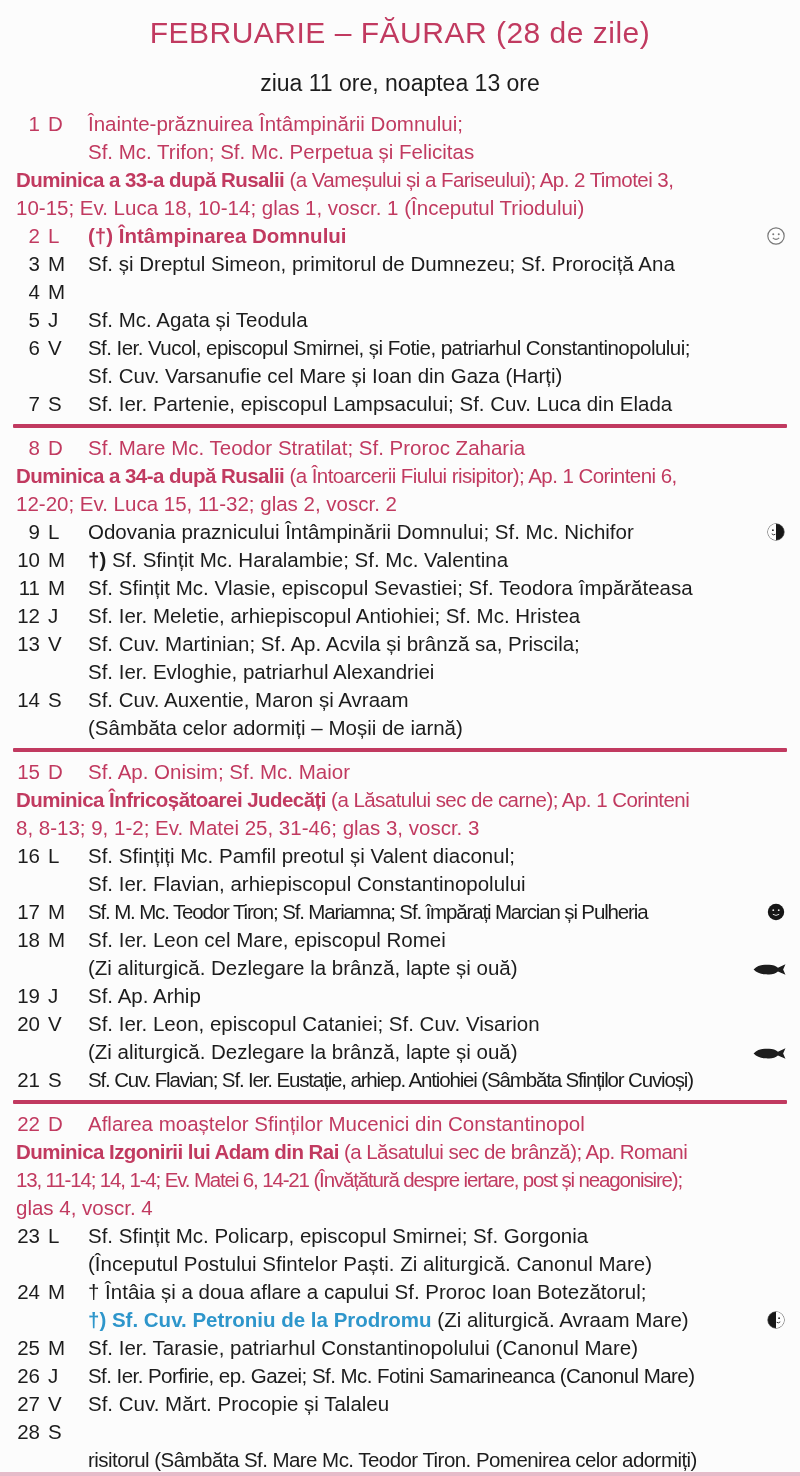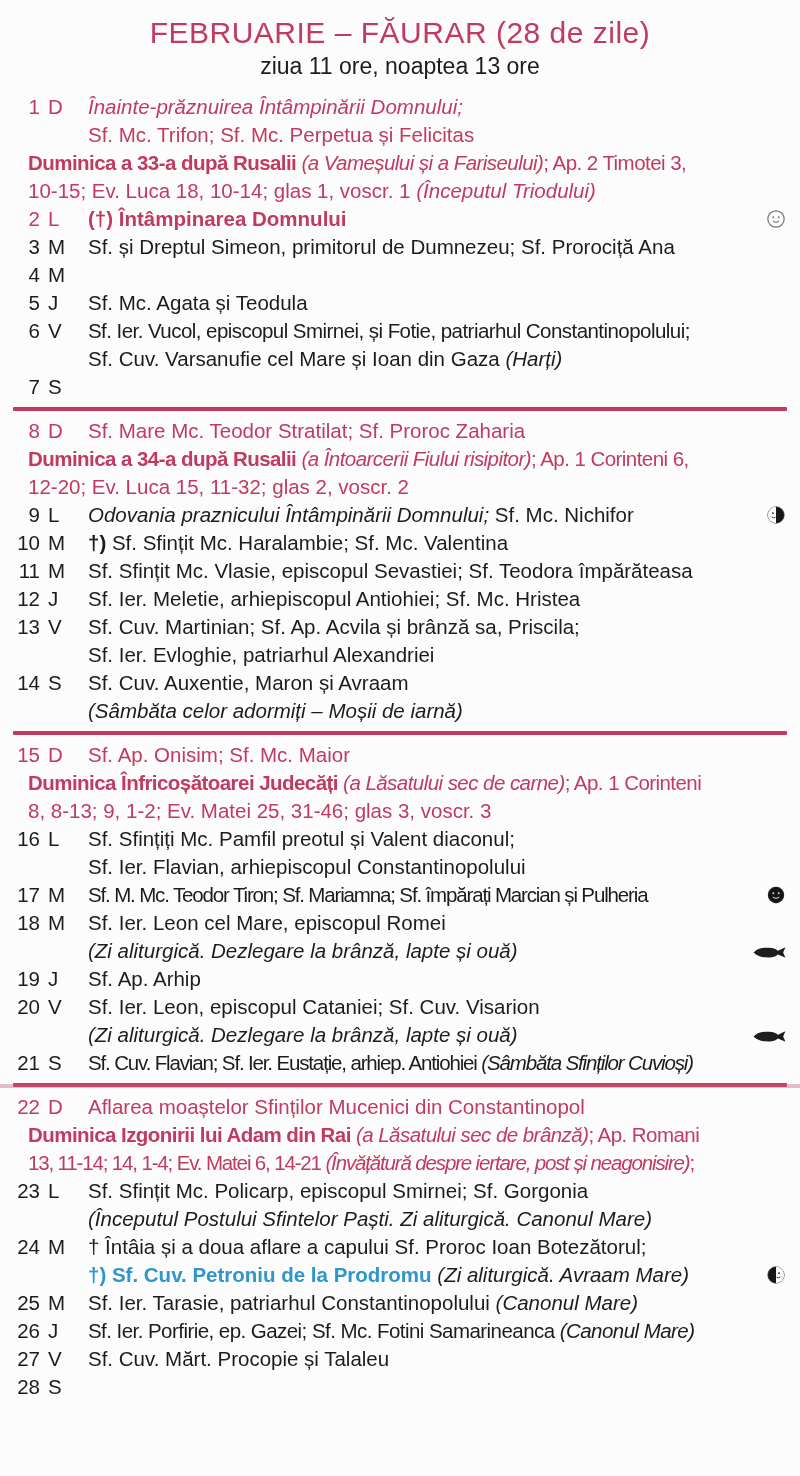--- a/index.html
+++ b/index.html
@@ -8,37 +8,37 @@
     --ink:#1c1c1c;
   }
   html,body{margin:0;padding:0}
   body{
     width:800px;height:1476px;
     background:#fcfcfc;
     font-family:"Liberation Sans", sans-serif;
     color:var(--ink);
     overflow:hidden;
   }
-  .page{position:relative;width:800px;height:1088px}
+  .page{position:relative;width:800px;height:1476px}
   .header{text-align:center;padding-top:16px}
   .title{font-size:30px;line-height:34px;color:var(--accent);letter-spacing:.5px}
-  .subtitle{font-size:23px;line-height:27px;color:var(--ink);margin-top:3px}
+  .subtitle{font-size:23px;line-height:27px;color:var(--ink);margin-top:20px}
   .rows{margin-top:13px}
   .line{
     position:relative;display:flex;
     height:28px;line-height:28px;
     font-size:20.5px;white-space:nowrap;
   }
   .day-col{flex:0 0 78px;margin-left:10px;display:flex}
   .num{width:30px;text-align:right}
   .dow{margin-left:8px}
   .text{flex:1 1 auto;overflow:visible}
-  .para-text{margin-left:28px;margin-right:6px}
+  .para-text{margin-left:16px;margin-right:6px}
   .red{color:var(--accent)}
-  .it{font-style:italic}
+  .it{}
   .bd{font-weight:bold}
   .c-blue{color:var(--blue)}
   .cond1{letter-spacing:-0.55px}
   .cond2{letter-spacing:-1.15px}
   .sep{height:4px;background:var(--accent);margin:6px 13px;border-radius:1px}
   .icon{position:absolute;right:14px;top:4px;width:20px;height:20px}
   .icon svg{display:block;width:100%;height:100%}
   .icon.fish{right:12px;top:8px;width:36px;height:15px}
   .bottom-edge{position:absolute;left:0;right:0;bottom:0;height:4px;background:rgba(197,90,125,.4)}
 </style>
@@ -118,20 +118,21 @@
           <span class="num"></span>
           <span class="dow"></span>
         </div>
         <div class="text"><span>Sf. Cuv. Varsanufie cel Mare și Ioan din Gaza </span><span class="it">(Harți)</span></div>
       </div>
       <div class="line">
         <div class="day-col">
           <span class="num">7</span>
           <span class="dow">S</span>
         </div>
+        <div class="text"><span>Sf. Ier. Partenie, episcopul Lampsacului; Sf. Cuv. Luca din Elada</span></div>
       </div>
       <div class="sep"></div>
       <div class="line red">
         <div class="day-col">
           <span class="num">8</span>
           <span class="dow">D</span>
         </div>
         <div class="text"><span>Sf. Mare Mc. Teodor Stratilat; Sf. Proroc Zaharia</span></div>
       </div>
       <div class="line red">
@@ -306,20 +307,23 @@
           <span class="dow">D</span>
         </div>
         <div class="text"><span>Aflarea moaștelor Sfinților Mucenici din Constantinopol</span></div>
       </div>
       <div class="line red">
         <div class="text para-text cond1"><span class="bd">Duminica Izgonirii lui Adam din Rai </span><span class="it">(a Lăsatului sec de brânză)</span><span>; Ap. Romani</span></div>
       </div>
       <div class="line red">
         <div class="text para-text cond2"><span>13, 11-14; 14, 1-4; Ev. Matei 6, 14-21 </span><span class="it">(Învățătură despre iertare, post și neagonisire)</span><span>;</span></div>
       </div>
+      <div class="line red">
+        <div class="text para-text"><span>glas 4, voscr. 4</span></div>
+      </div>
       <div class="line">
         <div class="day-col">
           <span class="num">23</span>
           <span class="dow">L</span>
         </div>
         <div class="text"><span>Sf. Sfințit Mc. Policarp, episcopul Smirnei; Sf. Gorgonia</span></div>
       </div>
       <div class="line">
         <div class="day-col">
           <span class="num"></span>
@@ -369,15 +373,22 @@
           <span class="dow">V</span>
         </div>
         <div class="text"><span>Sf. Cuv. Mărt. Procopie și Talaleu</span></div>
       </div>
       <div class="line">
         <div class="day-col">
           <span class="num">28</span>
           <span class="dow">S</span>
         </div>
       </div>
+      <div class="line">
+        <div class="day-col">
+          <span class="num"></span>
+          <span class="dow"></span>
+        </div>
+        <div class="text cond1"><span>risitorul </span><span class="it">(Sâmbăta Sf. Mare Mc. Teodor Tiron. Pomenirea celor adormiți)</span></div>
+      </div>
     </div>
   <div class="bottom-edge"></div>
 </div>
 
 </body></html>

